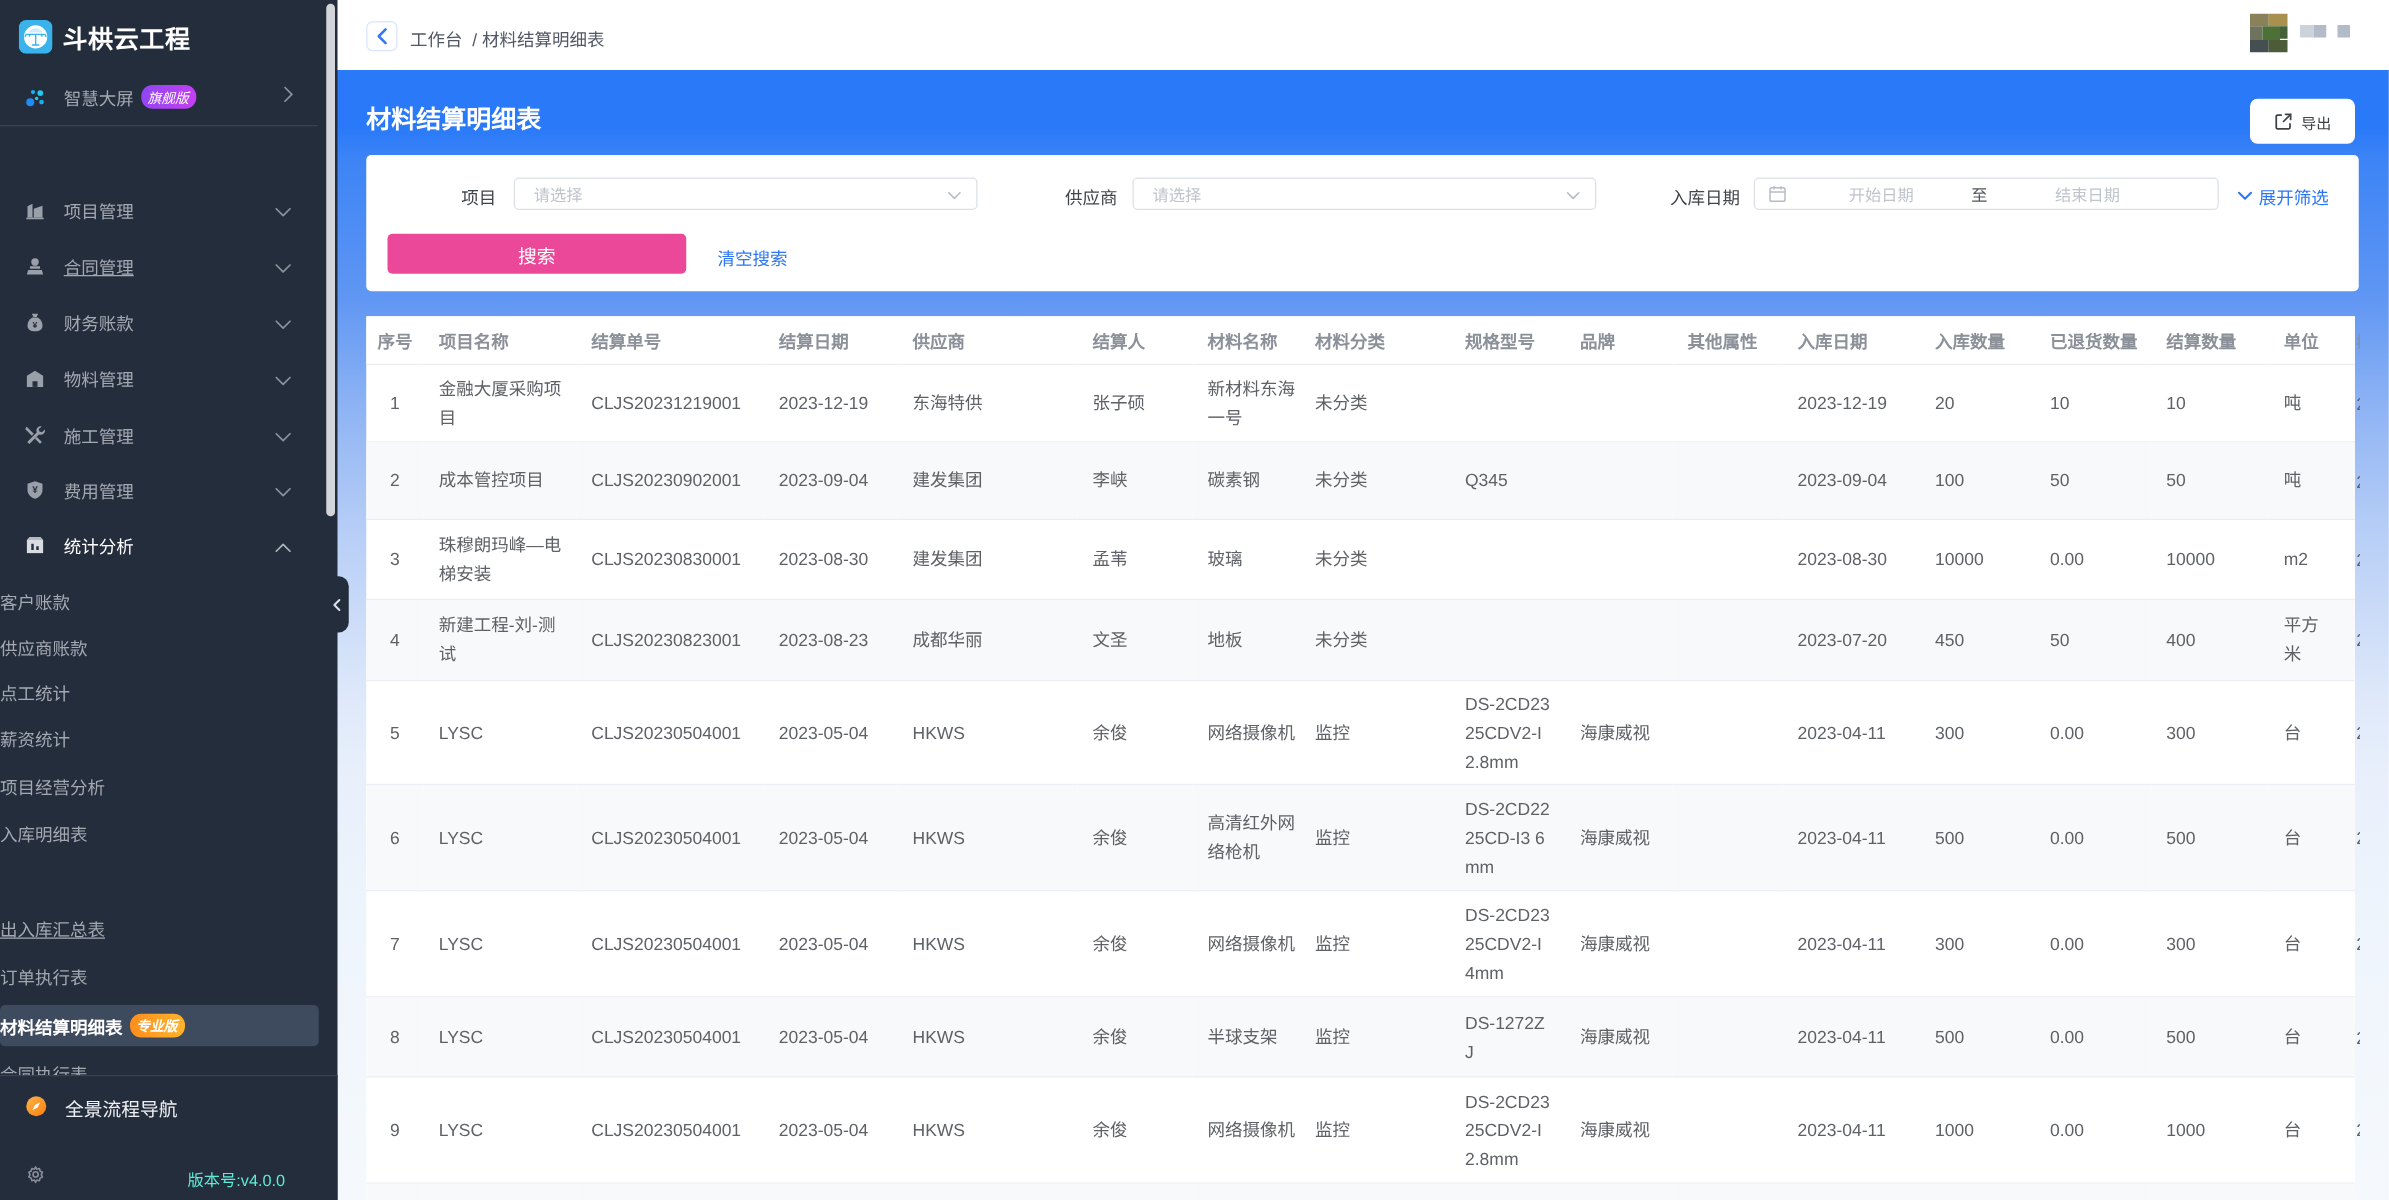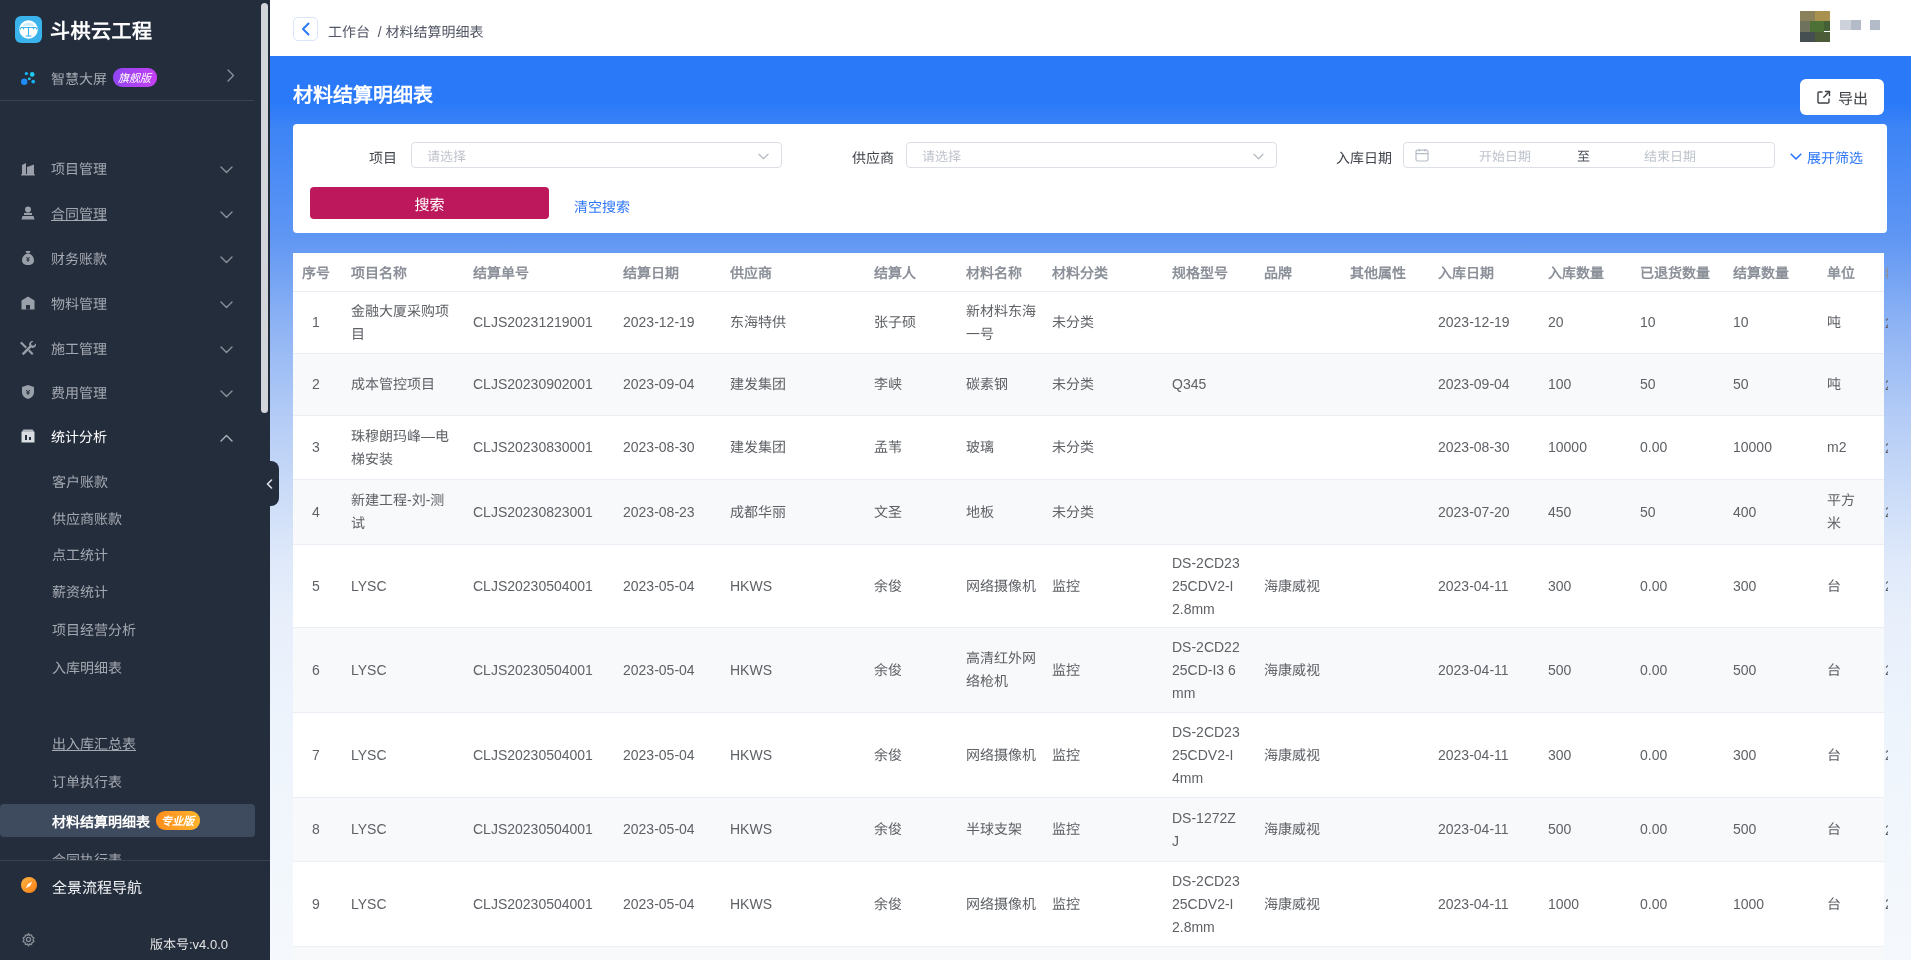--- a/index.html
+++ b/index.html
@@ -7,47 +7,47 @@
 html,body{width:1911px;height:960px;overflow:hidden;background:#fff;
   font-family:"Liberation Sans",sans-serif;-webkit-font-smoothing:antialiased;}
 
 #sidebar{position:absolute;left:0;top:0;width:270px;height:960px;background:#242d3c;z-index:5;}
 .logo-row{position:absolute;left:15px;top:15px;display:flex;align-items:center;}
 .logo-ic{width:27px;height:27px;position:relative;}
 .logo-txt{color:#fff;font-size:20px;font-weight:bold;margin-left:8px;letter-spacing:0.5px;}
 .mi{position:absolute;left:0;width:270px;height:45px;display:flex;align-items:center;color:#a3a8b1;font-size:14px;}
 .mi .ic{width:16px;height:16px;margin-left:20px;margin-right:15px;flex:none;}
 .mi .chev{position:absolute;right:37px;top:16px;}
-.smi{position:absolute;left:0;width:270px;height:38px;display:flex;align-items:center;color:#a3a8b1;font-size:14px;padding-left:52px;}
+.smi{position:absolute;left:0;width:270px;height:38px;display:flex;align-items:center;color:#a3a8b1;font-size:14px;}
 .smi.sel{background:#3e4a5d;border-radius:4px;color:#fff;width:255px;height:33px;font-weight:bold;}
 .badge{font-style:italic;font-size:11px;color:#fff;border-radius:9px;padding:1px 6px 2px 5px;margin-left:6px;white-space:nowrap;}
 .bdg-q{background:linear-gradient(100deg,#8f46f2,#c63ff2);}
 .bdg-p{background:linear-gradient(90deg,#ff8e1e,#ffb32b);}
 #sb-bottom{position:absolute;left:0;top:860px;width:270px;height:100px;background:#242d3c;border-top:1px solid #39424f;}
 #sb-thumb{position:absolute;left:261px;top:3px;width:7px;height:410px;border-radius:4px;background:#d2d5d9;z-index:7;}
 #collapse-tab{position:absolute;left:260px;top:461px;width:19px;height:45px;background:#242d3c;border-radius:0 8px 8px 0;z-index:6;
   display:flex;align-items:center;justify-content:center;}
 
 #topbar{position:absolute;left:269px;top:0;width:1642px;height:56px;background:#fff;z-index:4;}
 #backbtn{position:absolute;left:24px;top:17px;width:25px;height:24px;border:1px solid #d9e5fb;border-radius:5px;
   color:#2f78f8;display:flex;align-items:center;justify-content:center;font-size:13px;background:#fff;}
 .crumb{position:absolute;left:59px;top:21px;font-size:14px;color:#515764;}
 
 #bg{position:absolute;left:269px;top:56px;width:1642px;height:904px;
   background:linear-gradient(180deg,#2979f8 0%,#2979f8 5%,#3d84f6 8%,#5f96f3 20%,#8fb4f4 30%,#b4ccf6 40%,#cdddf8 49%,#dfe9fa 56%,#e8effb 62%,#eef4fc 74%,#f5f9fd 100%);}
 #title{position:absolute;left:293px;top:79px;color:#fff;font-size:20px;font-weight:bold;z-index:3;}
 #exportbtn{position:absolute;left:1800px;top:79px;width:84px;height:36px;background:#fff;border-radius:6px;z-index:3;
-  display:flex;align-items:center;justify-content:center;color:#3e4146;font-size:15px;}
+  display:flex;align-items:center;justify-content:center;color:#3e4146;font-size:12px;}
 
 #card{position:absolute;left:293px;top:124px;width:1594px;height:109px;background:#fff;border-radius:4px;z-index:3;font-size:14px;}
 .flabel{position:absolute;top:147px;color:#41454c;font-size:14px;z-index:4;}
 .finput{position:absolute;top:142px;height:26px;border:1px solid #dcdfe6;border-radius:4px;background:#fff;z-index:4;
   display:flex;align-items:center;color:#bfc4cc;font-size:13px;}
 .fchev{position:absolute;right:12px;top:10px;}
-#searchbtn{position:absolute;left:310px;top:187px;width:239px;height:32px;background:#be185d;border-radius:4px;z-index:4;
+#searchbtn{position:absolute;left:310px;top:187px;width:239px;height:32px;background:#ec4899;border-radius:4px;z-index:4;
   color:#fff;font-size:15px;display:flex;align-items:center;justify-content:center;}
 #clearbtn{position:absolute;left:574px;top:196px;color:#2e77f8;font-size:14px;z-index:4;}
 #expand{position:absolute;left:1790px;top:147px;color:#2b76f8;font-size:14px;z-index:4;display:flex;align-items:center;}
 
 #tablewrap{position:absolute;left:293px;top:253px;width:1591px;height:707px;background:#fff;overflow:hidden;z-index:3;}
 table{border-collapse:separate;border-spacing:0;table-layout:fixed;width:1591px;}
 th{font-size:14px;font-weight:bold;color:#8b9099;text-align:left;padding:0 2px 0 12px;height:37px;
   border-bottom:1px solid #e9edf3;background:#fff;vertical-align:middle;white-space:nowrap;}
 td{font-size:14px;color:#5e6166;text-align:left;padding:0 2px 0 12px;line-height:23px;
   border-bottom:1px solid #ebeef5;vertical-align:middle;overflow:hidden;}
@@ -165,21 +165,21 @@
     <div style="position:absolute;left:21px;top:16px;width:16px;height:16px;border-radius:50%;background:linear-gradient(135deg,#ffb445,#f97e12);">
       <svg width="16" height="16" viewBox="0 0 16 16" style="position:absolute;left:0;top:0;">
           <path d="M11.2 4.8L9 9 4.8 11.2 7 7z" fill="#fff"></path>
         </svg>
     </div>
     <div style="position:absolute;left:52px;top:15px;color:#eef0f3;font-size:15px;">全景流程导航</div>
     <svg width="15" height="15" viewBox="0 0 16 16" style="position:absolute;left:21px;top:71px;" fill="none" stroke="#878d97" stroke-width="1.4">
       <circle cx="8" cy="8" r="2.2"></circle>
         <path d="M8 1.6l1 2 2.2-.6 .6 2.2 2 1-1 2 1 2-2 1-.6 2.2-2.2-.6-1 2-1-2-2.2.6-.6-2.2-2-1 1-2-1-2 2-1 .6-2.2 2.2.6z" stroke-linejoin="round"></path>
     </svg>
-    <div style="position:absolute;left:150px;top:73px;color:#e5e5e5;font-size:13px;">版本号:v4.0.0</div>
+    <div style="position:absolute;left:150px;top:73px;color:#5eead4;font-size:13px;">版本号:v4.0.0</div>
   </div>
 </div>
 <div id="collapse-tab">
     <svg width="7" height="10" viewBox="0 0 7 10" fill="none" stroke="#dfe3e9" stroke-width="1.6" stroke-linecap="round" stroke-linejoin="round">
       <path d="M5.5 1L1.5 5l4 4"></path>
     </svg>
   </div>
 <div id="topbar">
   <div id="backbtn">
       <svg width="9" height="14" viewBox="0 0 9 14" fill="none" stroke="#2f78f8" stroke-width="2" stroke-linecap="round" stroke-linejoin="round">

